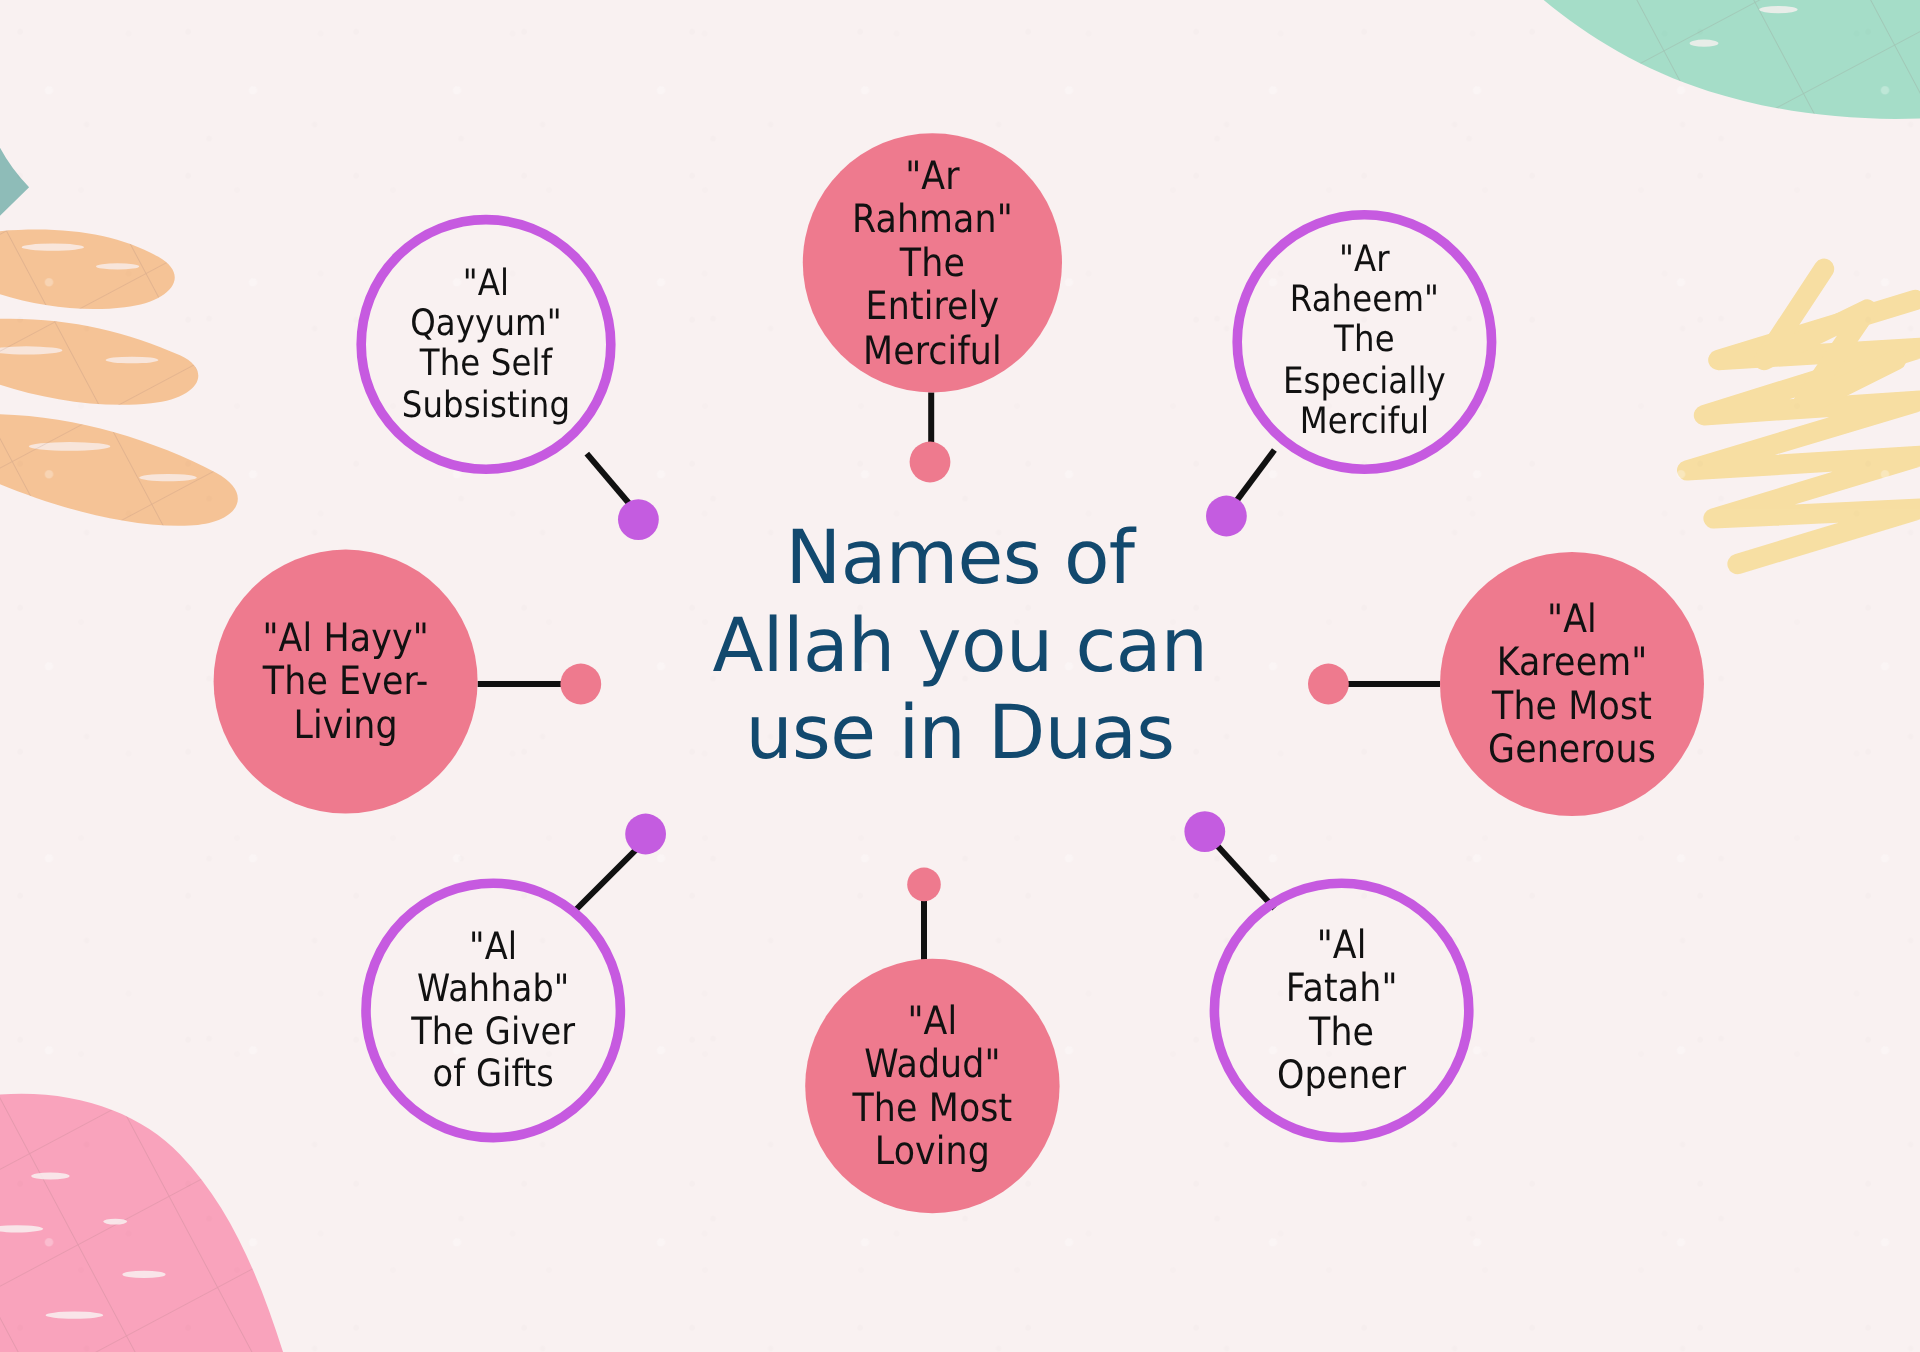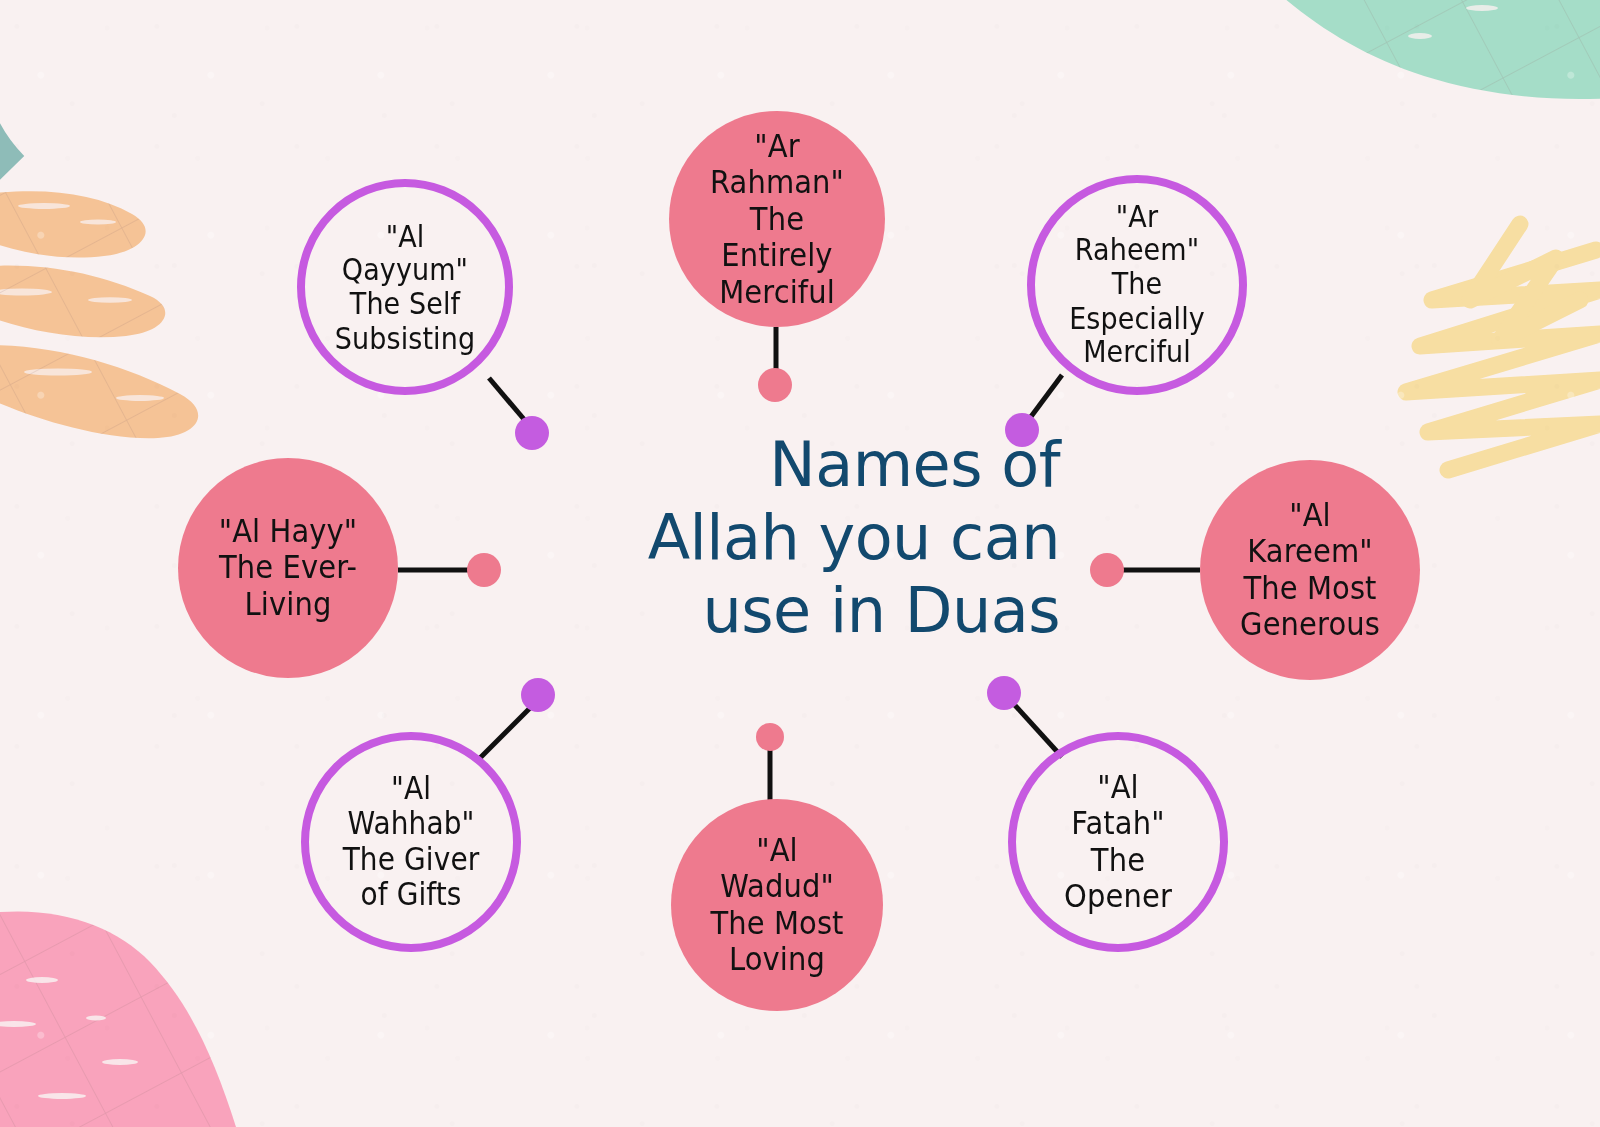--- a/index.html
+++ b/index.html
@@ -59,21 +59,21 @@
 
   .dot { position: absolute; border-radius: 50%; }
   .dot.pink { background: #ee7a8e; }
   .dot.purple { background: #c45ce0; }
 
   #title {
     position: absolute;
     left: 540px;
     top: 428px;
     width: 520px;
-    text-align: right;
+    text-align: center;
     color: #12496e;
     font-family: "DejaVu Sans", sans-serif;
     font-size: 62px;
     line-height: 1.18;
     letter-spacing: -.5px;
     white-space: pre-line;
     z-index: 5;
   }
 </style>
 </head>

